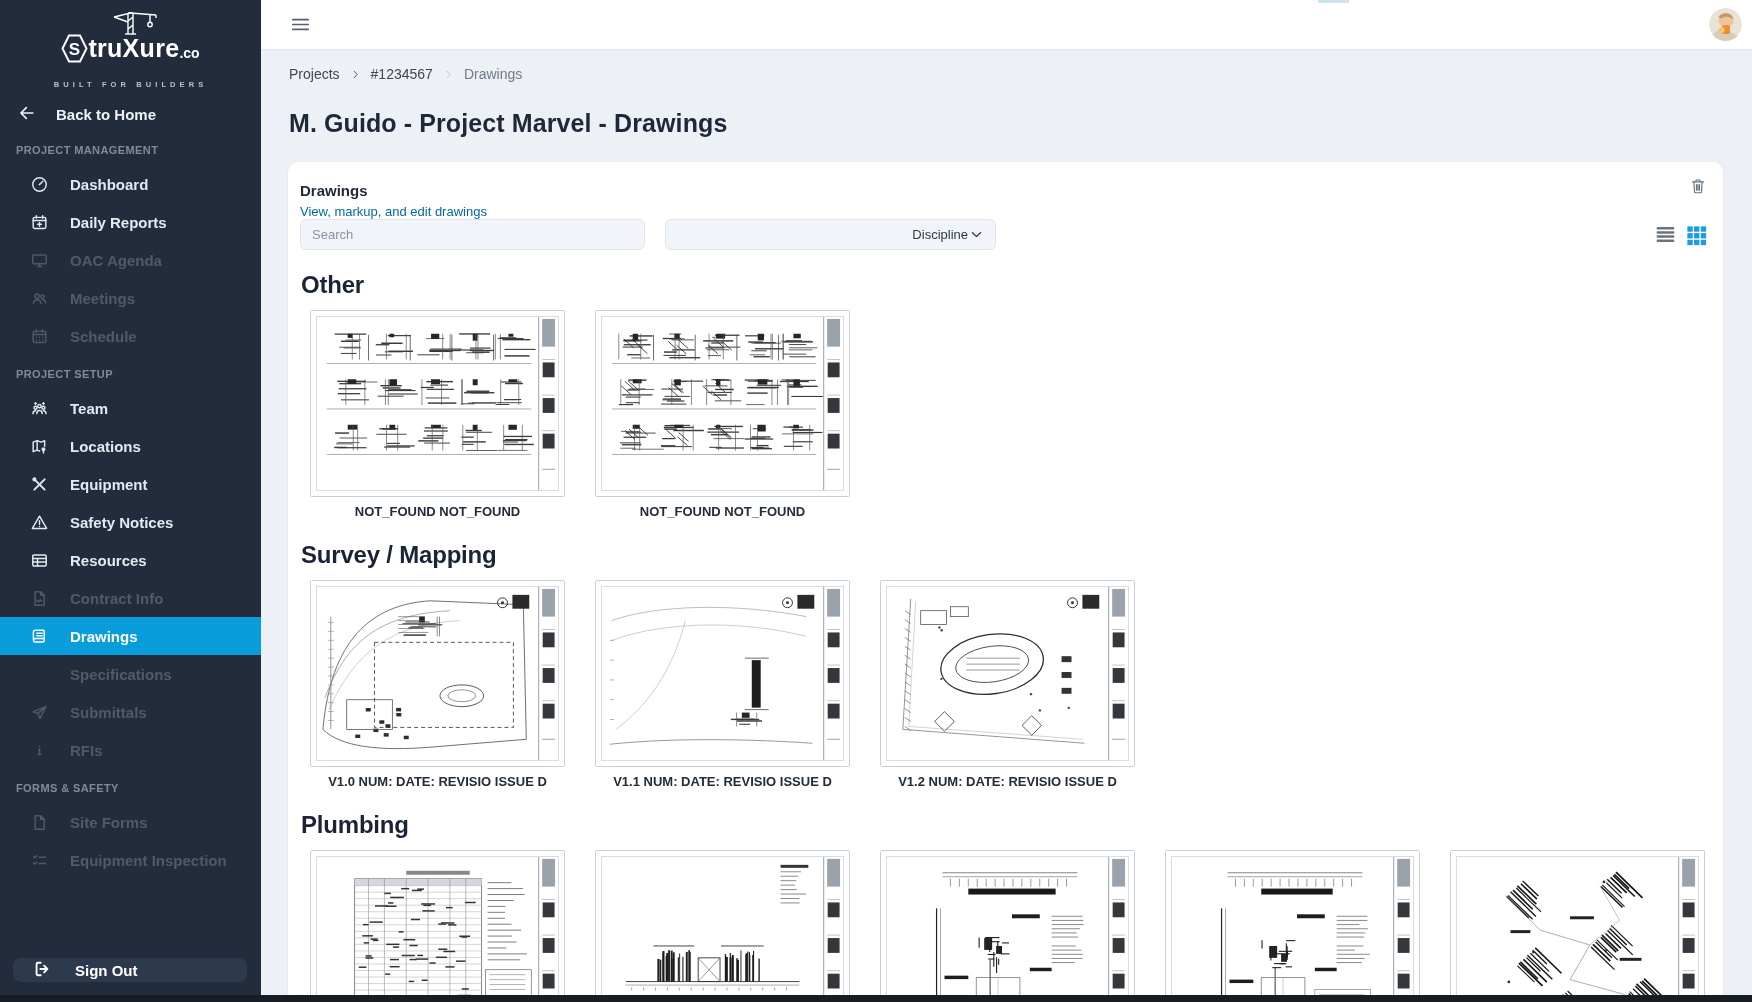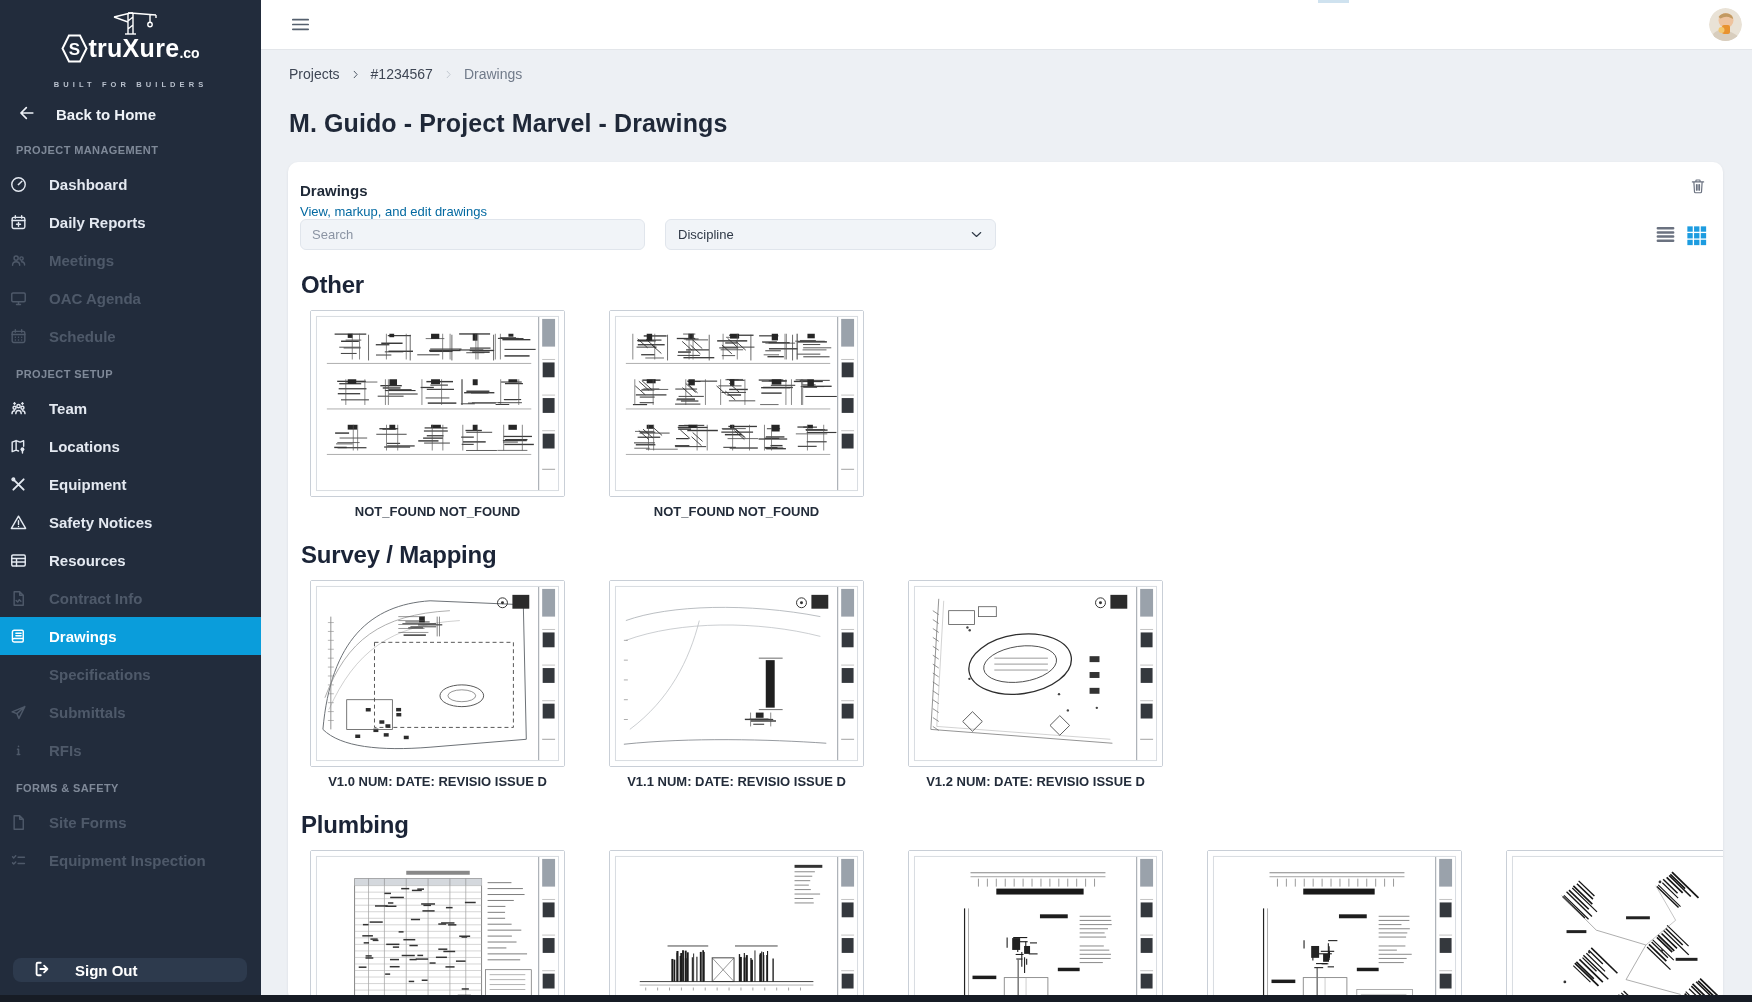--- a/index.html
+++ b/index.html
@@ -16,21 +16,21 @@
            position:relative;overflow:hidden;height:1002px}
   .logo-wrap{padding-top:8px;display:flex;flex-direction:column;align-items:center}
   .logo-line{display:flex;align-items:center;margin-top:-2px}
   .brand{font-size:25px;font-weight:bold;color:#fff;letter-spacing:.3px}
   .brand-co{font-size:14px;font-weight:bold;color:#fff;margin-top:8px}
   .tagline{font-size:7.5px;letter-spacing:4.1px;color:#b9c1cd;margin-top:17px;font-weight:bold}
   .back-row{display:flex;align-items:center;gap:19px;height:34px;margin-top:8px;
             padding-left:17px;font-size:15px;font-weight:600;color:#eef2f7;cursor:pointer}
   .sb-section-label{font-size:11px;font-weight:bold;color:#97a1b0;opacity:.8;
                     letter-spacing:.4px;padding:13px 16px 7px;height:34px}
-  .sb-item{display:flex;align-items:center;gap:21px;height:38px;padding-left:8px;
+  .sb-item{display:flex;align-items:center;gap:21px;height:38px;padding-left:29px;
            font-size:15px;font-weight:600;cursor:pointer}
   .sb-item .ico{width:20px;height:20px;display:flex;align-items:center;justify-content:center}
   .sb-item.enabled{color:#e4e9f1}
   .sb-item.disabled{color:#8b97a8;opacity:.42}
   .sb-item.active{background:var(--accent);color:#fff}
   .signout{position:absolute;left:13px;right:14px;bottom:20px;height:24px;background:#2d3a4d;
            border-radius:8px;display:flex;align-items:center;gap:23px;padding-left:19px;
            font-size:15px;font-weight:700;color:#fff;cursor:pointer}
 
   
@@ -51,28 +51,28 @@
   .card-head{display:flex;align-items:flex-start}
   .card-title{font-size:15px;font-weight:bold;color:#1f2937;margin-top:7px}
   .card-sub{font-size:13px;color:#0369a1;margin-top:5px}
   .trash-btn{margin-left:auto;color:#6b7280;cursor:pointer;padding:2px}
 
   .filter-row{display:flex;align-items:center;}
   .search-input{width:345px;height:31px;background:#f1f4f8;border:1px solid #e0e5ec;border-radius:6px;
                 padding:0 11px;font-size:13px;color:#333;font-family:"Liberation Sans",sans-serif;outline:none}
   .search-input::placeholder{color:#8b94a3}
   .select{width:331px;height:31px;background:#f1f4f8;border:1px solid #e0e5ec;border-radius:6px;
-          margin-left:20px;display:flex;align-items:center;justify-content:space-between;
+          margin-left:20px;display:flex;align-items:center;justify-content:flex-end;
           padding:0 10px 0 12px;font-size:13px;color:#2f3947;cursor:pointer}
   .view-toggles{margin-left:auto;display:flex;align-items:center;gap:7px;padding-right:2px}
   .vt{cursor:pointer;display:flex}
   .vt.list{color:#6b7280}
 
   .section-heading{font-size:24px;font-weight:bold;color:#1b2437;margin:21px 0 11px 1px;letter-spacing:-.2px}
-  .dw-row{display:flex;gap:44px;margin-left:10px}
+  .dw-row{display:flex;gap:30px;margin-left:10px}
   .dw{width:255px;flex:0 0 255px}
   .dw-card{width:255px;height:187px;border:1px solid #c9cfd7;border-radius:2px;background:#fff;cursor:pointer}
   .dw-card svg{display:block}
   .dw-label{margin-top:7px;height:16px;text-align:center;font-size:13px;font-weight:600;color:#232c3a;white-space:nowrap}
 
   .top-sliver{position:fixed;left:1318px;top:0;width:31px;height:3px;background:#cfe2ef;z-index:70}
   .bottom-strip{position:fixed;left:0;bottom:0;width:1752px;height:7px;background:#171c25;z-index:60}
 </style>
 </head>
 <body>
@@ -121,35 +121,35 @@
           <svg viewBox="0 0 24 24" width="19" height="19" fill="none" stroke="currentColor" stroke-width="1.8" stroke-linecap="round" stroke-linejoin="round">
             <rect x="4" y="5.5" width="16" height="14" rx="2"></rect>
             <path d="M8 3.5 v3 M16 3.5 v3 M4 9.5 h16 M12 11.8 v5 M9.5 14.3 h5"></path>
           </svg>
         </span>
         <span>Daily Reports</span>
       </div>
       <div class="sb-item disabled">
         <span class="ico">
           <svg viewBox="0 0 24 24" width="19" height="19" fill="none" stroke="currentColor" stroke-width="1.8" stroke-linecap="round" stroke-linejoin="round">
+            <rect x="3.5" y="5" width="17" height="11" rx="1.5"></rect>
+            <path d="M9.5 19.5 h5 M12 16 v3.5"></path>
+          </svg>
+        </span>
+        <span>OAC Agenda</span>
+      </div>
+      <div class="sb-item disabled">
+        <span class="ico">
+          <svg viewBox="0 0 24 24" width="19" height="19" fill="none" stroke="currentColor" stroke-width="1.8" stroke-linecap="round" stroke-linejoin="round">
             <circle cx="9" cy="9" r="2.6"></circle>
             <circle cx="15.8" cy="9.5" r="2.1"></circle>
             <path d="M4.5 18 c0-3 2-4.5 4.5-4.5 s4.5 1.5 4.5 4.5 M15.8 13.6 c2.3 0 3.9 1.5 3.9 4.2"></path>
           </svg>
         </span>
         <span>Meetings</span>
-      </div>
-      <div class="sb-item disabled">
-        <span class="ico">
-          <svg viewBox="0 0 24 24" width="19" height="19" fill="none" stroke="currentColor" stroke-width="1.8" stroke-linecap="round" stroke-linejoin="round">
-            <rect x="3.5" y="5" width="17" height="11" rx="1.5"></rect>
-            <path d="M9.5 19.5 h5 M12 16 v3.5"></path>
-          </svg>
-        </span>
-        <span>OAC Agenda</span>
       </div>
       <div class="sb-item disabled">
         <span class="ico">
           <svg viewBox="0 0 24 24" width="19" height="19" fill="none" stroke="currentColor" stroke-width="1.8" stroke-linecap="round" stroke-linejoin="round">
             <rect x="4" y="5.5" width="16" height="14" rx="2"></rect>
             <path d="M8 3.5 v3 M16 3.5 v3 M4 9.5 h16 M8 13 h.01 M12 13 h.01 M16 13 h.01 M8 16.5 h.01 M12 16.5 h.01 M16 16.5 h.01"></path>
           </svg>
         </span>
         <span>Schedule</span>
       </div>

